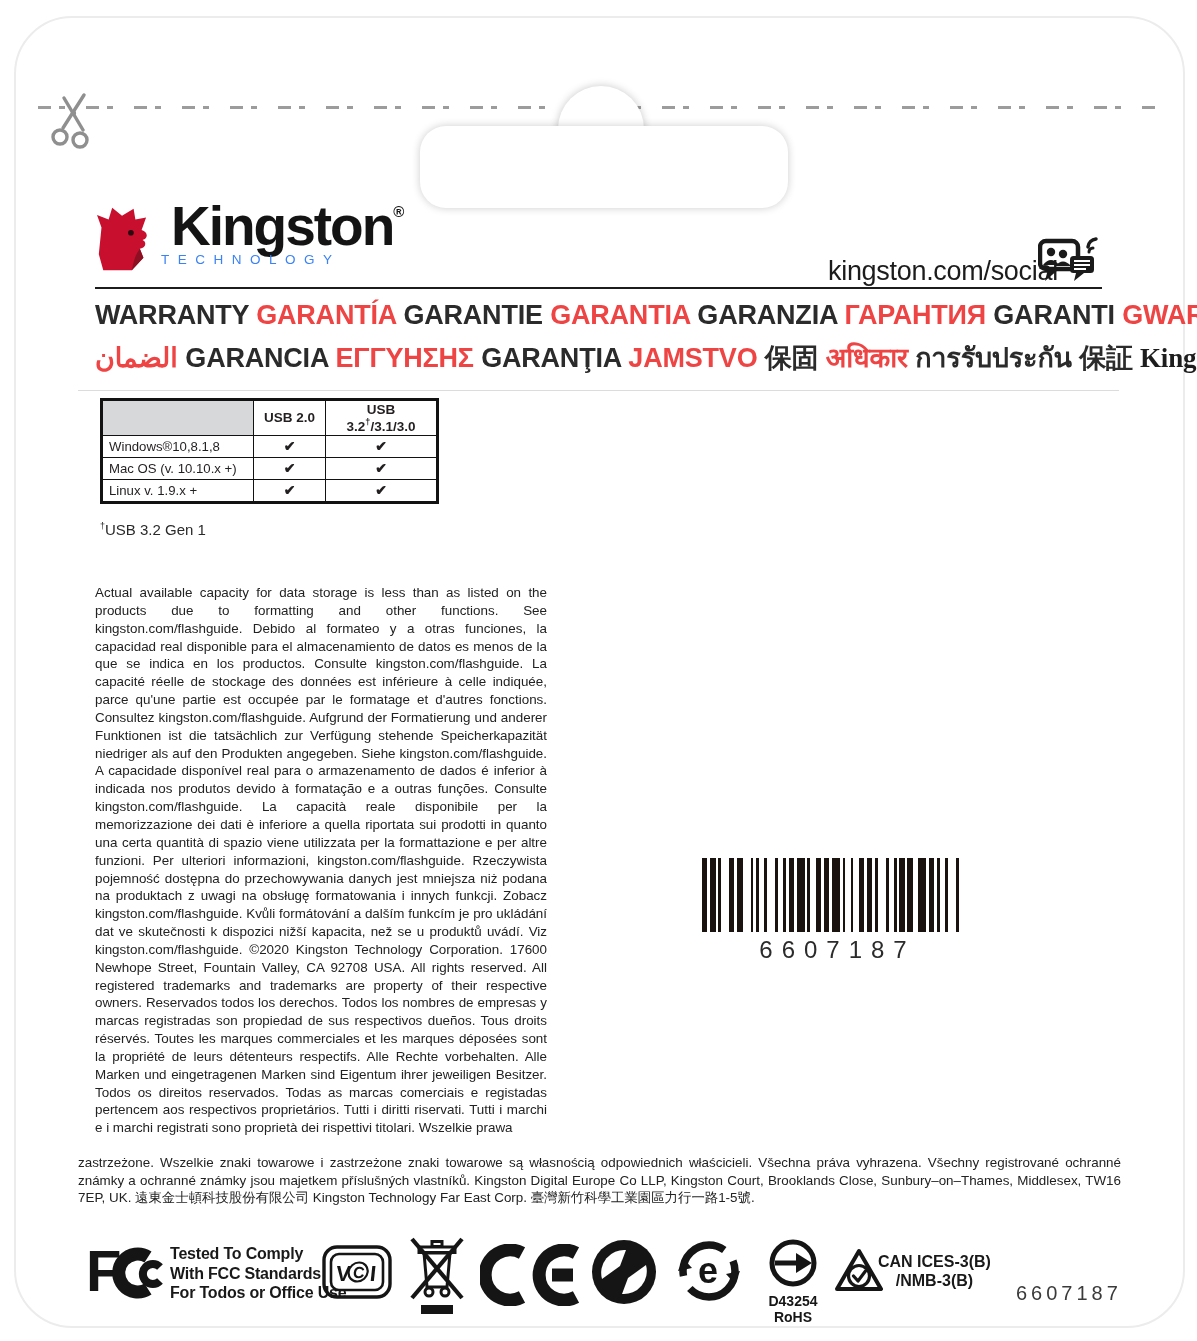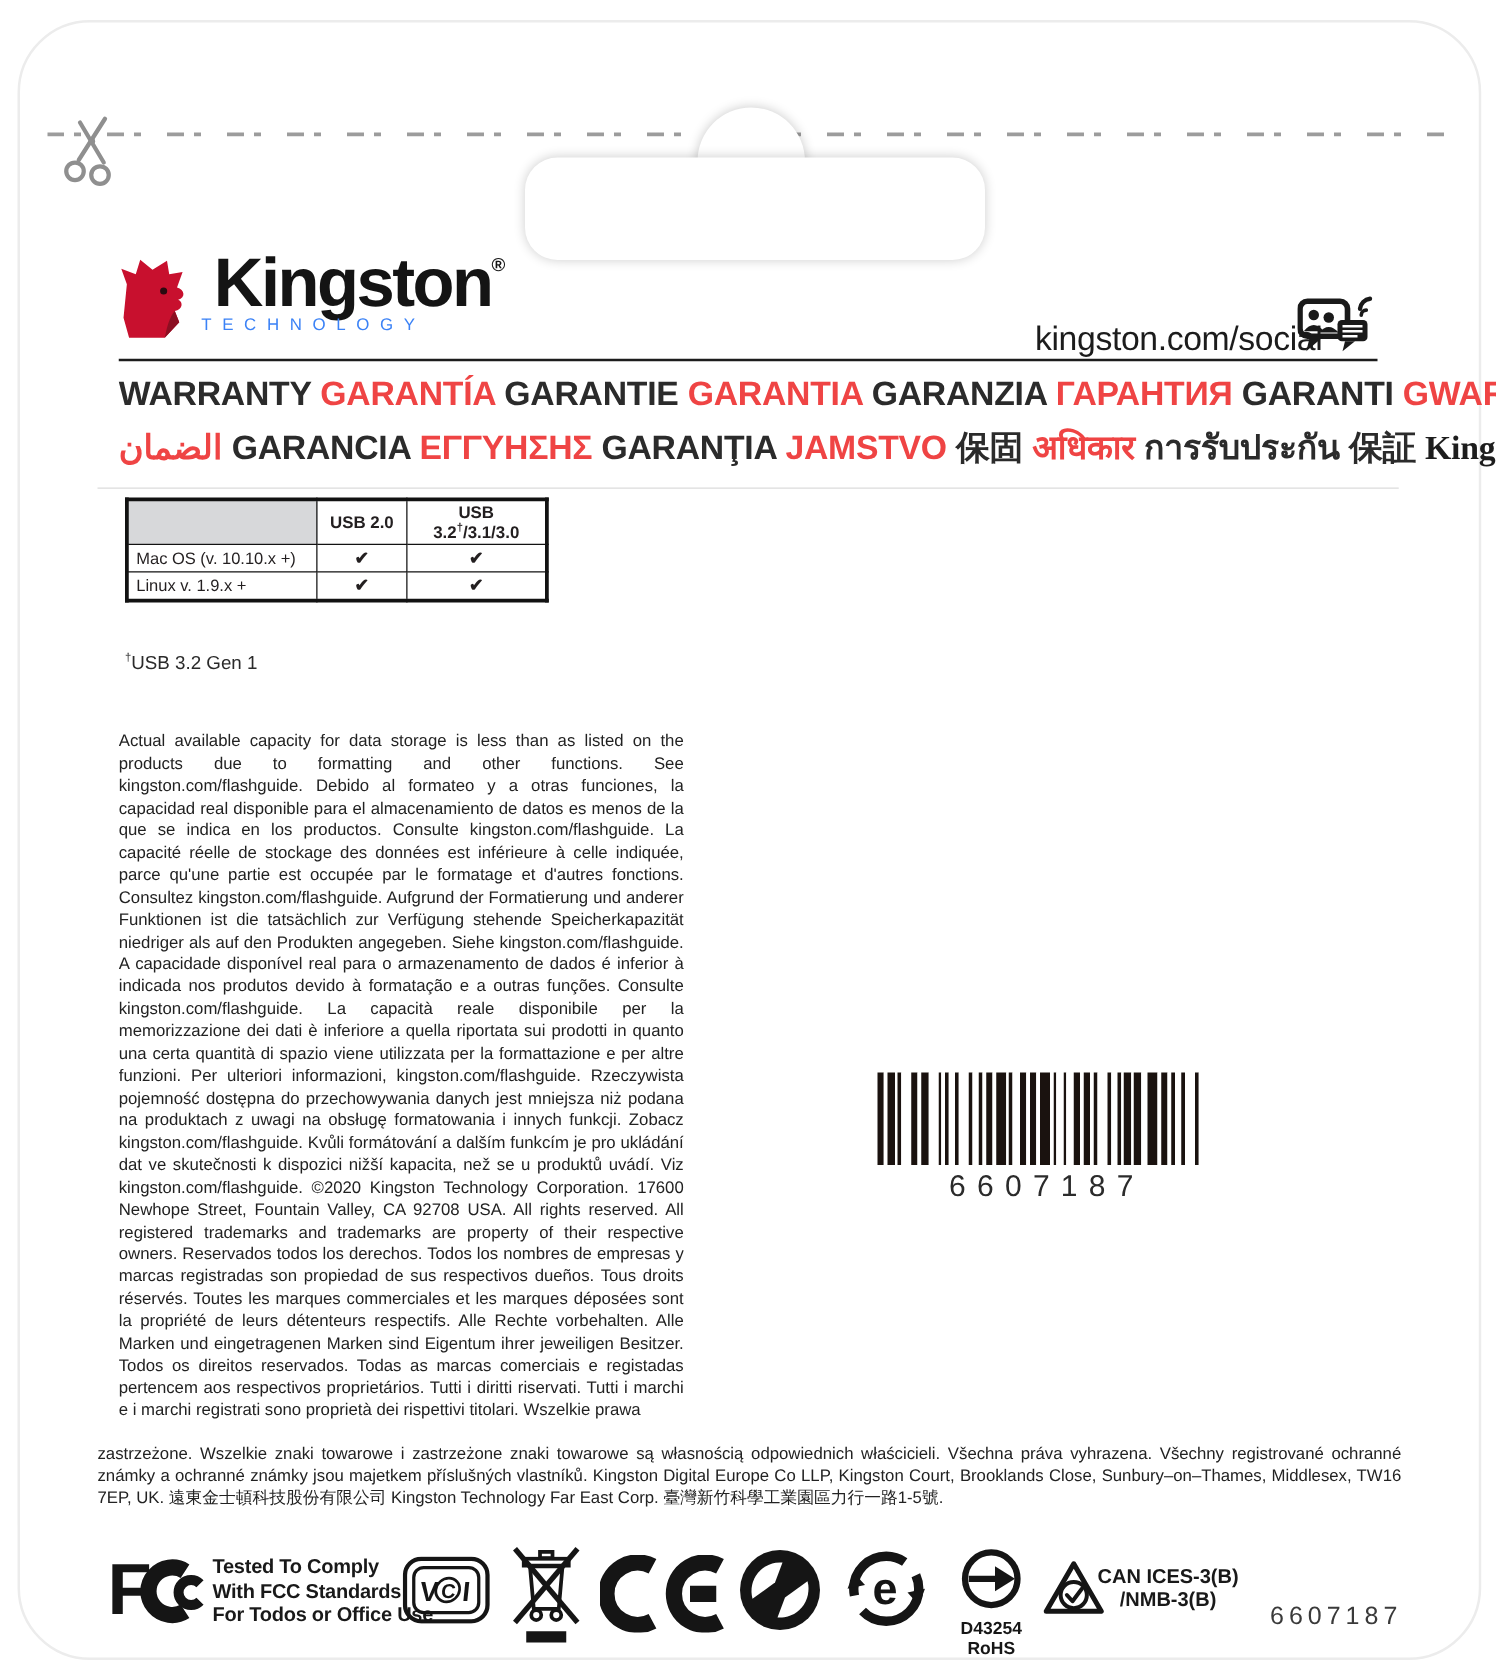--- a/index.html
+++ b/index.html
@@ -160,20 +160,25 @@
       </colgroup>
     <thead>
         <tr id="compat-head">
           <th class="corner"></th>
           <th>USB 2.0</th>
           <th>USB 3.2<sup>†</sup>/3.1/3.0</th>
         </tr>
       </thead>
     <tbody id="compat-body">
         <tr>
+          <td class="os">Windows®10,8.1,8</td>
+          <td class="chk">✔</td>
+          <td class="chk">✔</td>
+        </tr>
+        <tr>
           <td class="os">Mac OS (v. 10.10.x +)</td>
           <td class="chk">✔</td>
           <td class="chk">✔</td>
         </tr>
         <tr>
           <td class="os">Linux v. 1.9.x +</td>
           <td class="chk">✔</td>
           <td class="chk">✔</td>
         </tr>
       </tbody>

